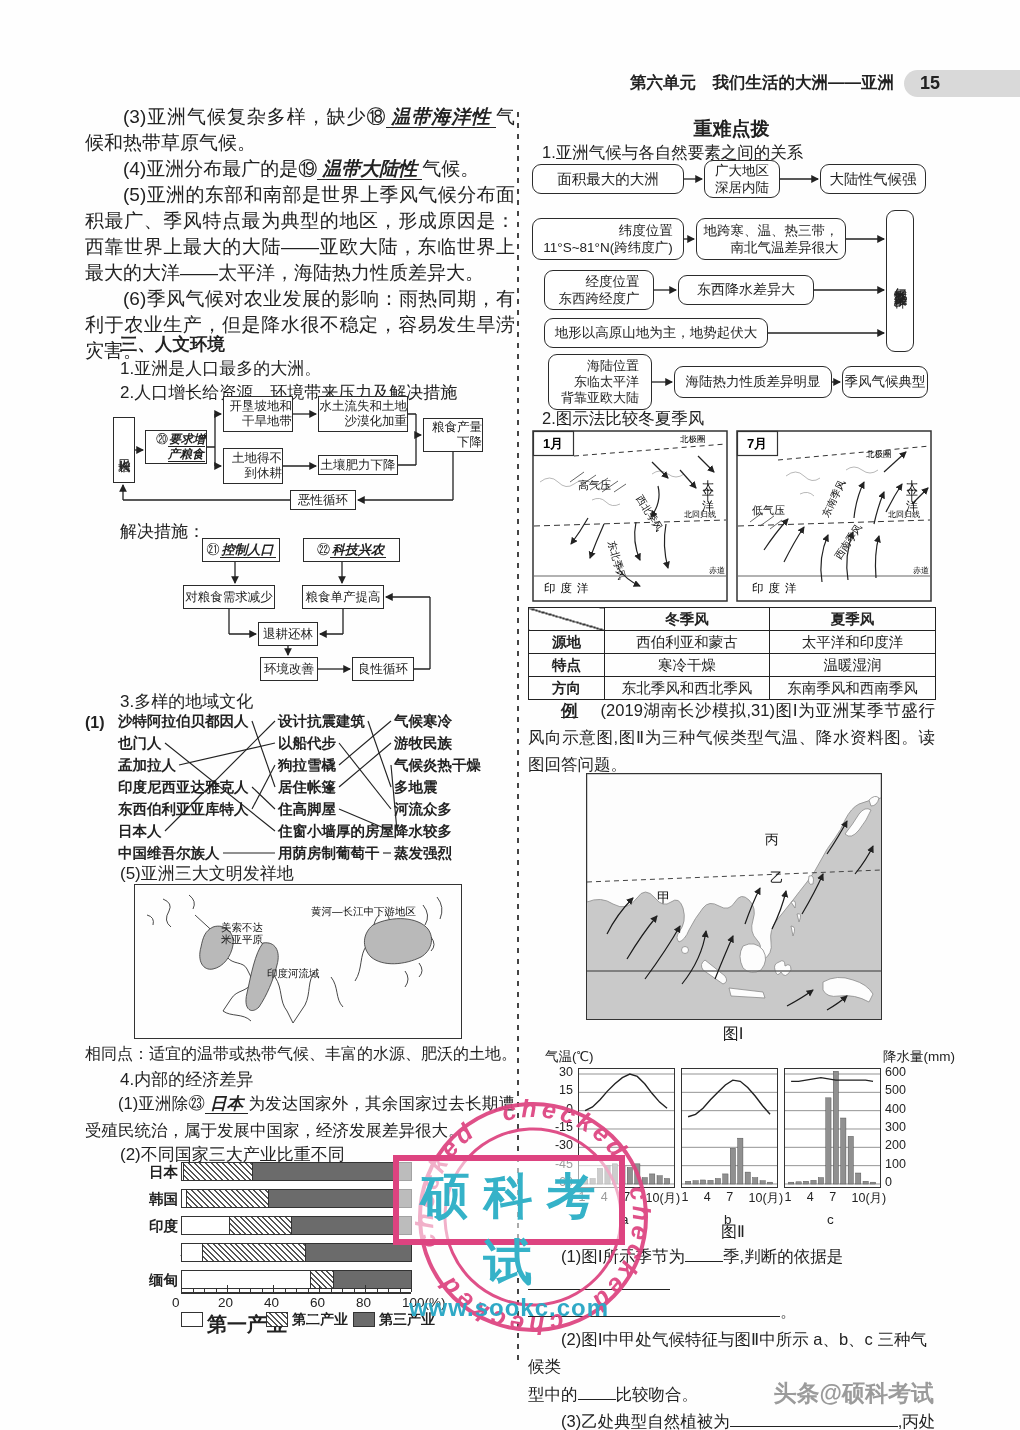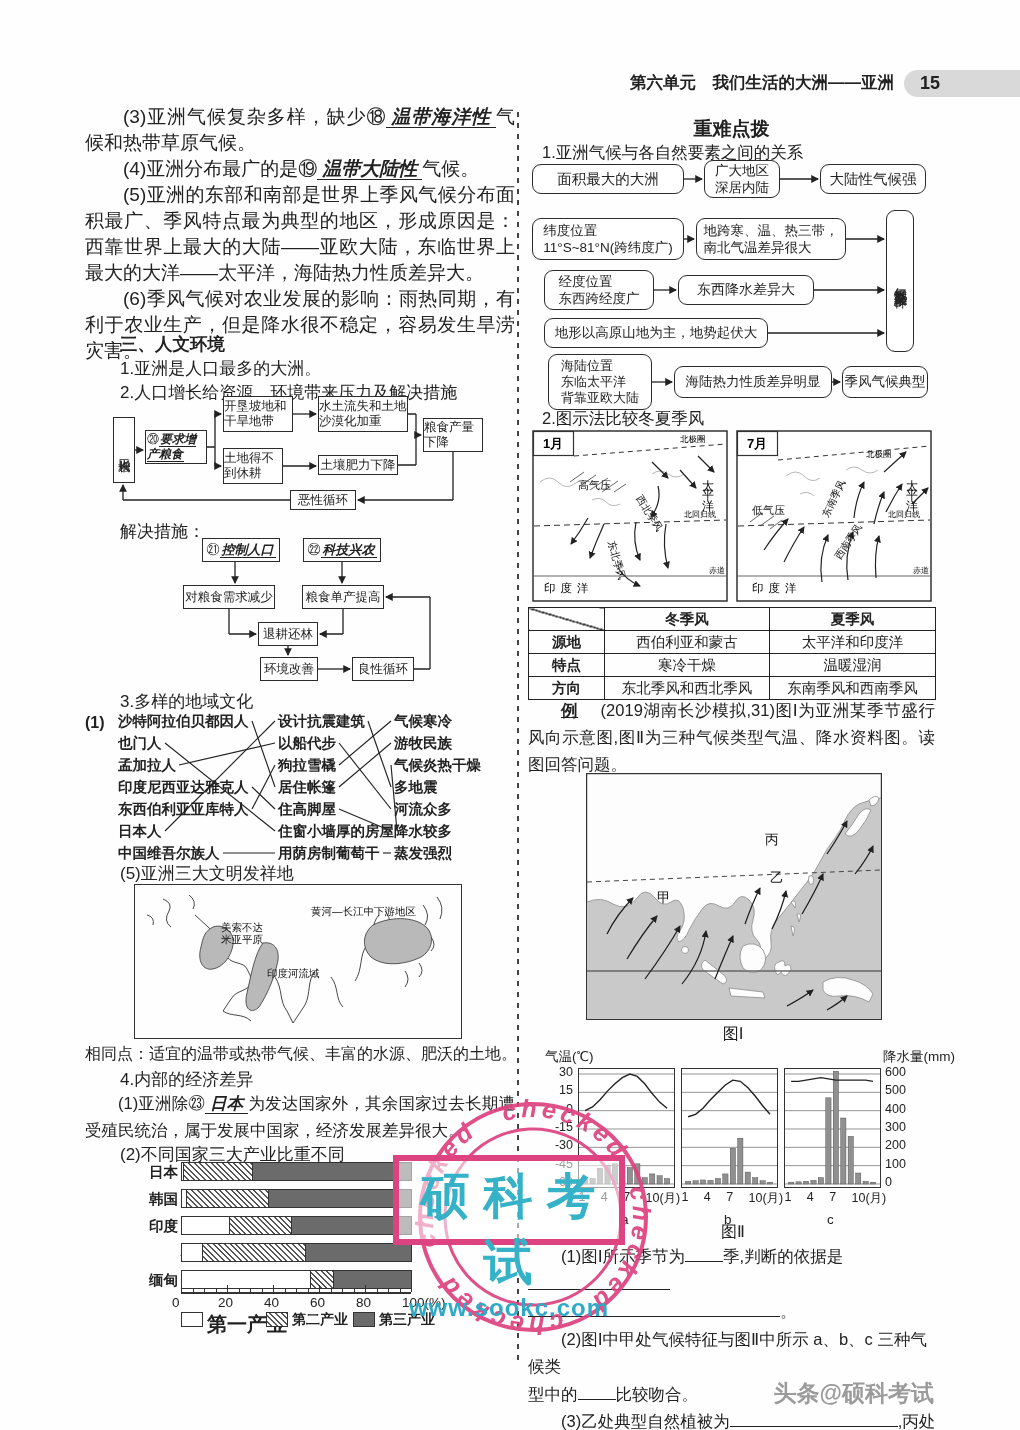--- a/index.html
+++ b/index.html
@@ -5,21 +5,21 @@
   html,body{margin:0;padding:0;background:#fff;}
   .page{position:relative;width:1020px;height:1430px;background:#fefefe;overflow:hidden;
         font-family:"Liberation Sans",sans-serif;color:#222;}
   .abs{position:absolute;}
   .para{text-align:justify;text-indent:2em;font-size:19px;line-height:26px;}
   .bold{font-weight:bold;}
   .ans{font-family:"Liberation Serif",serif;font-style:italic;font-weight:600;
        border-bottom:1.2px solid #222;padding:0 5px;}
   .blank{display:inline-block;border-bottom:1.2px solid #222;height:15px;}
   .box{position:absolute;border:1.5px solid #2b2b2b;background:#fff;box-sizing:border-box;
-       display:flex;align-items:center;justify-content:center;text-align:left;}
+       display:flex;align-items:center;justify-content:center;text-align:right;}
   .rbox{border-radius:9px;}
   .pre{white-space:pre-line;}
   .vertxt{writing-mode:vertical-rl;text-orientation:upright;}
   .hatch{background:repeating-linear-gradient(45deg,#fff 0 2.5px,#555 2.5px 4px);}
   .divider{position:absolute;left:517px;top:112px;width:2px;height:1252px;
     background:repeating-linear-gradient(#444 0 5px,transparent 5px 11px);}
   .badge{position:absolute;top:70px;right:0;width:116px;height:27px;background:#d9d9d9;
     border-radius:14px 0 0 14px;font-weight:bold;font-size:18px;line-height:27px;padding-left:16px;box-sizing:border-box;}
   .mrow{position:absolute;font-size:14.5px;font-weight:700;white-space:nowrap;}
   .tickline{position:absolute;background:#333;}
@@ -97,21 +97,21 @@
       <path d="M257,32 V53" stroke="#222" stroke-width="1.3" fill="none" marker-end="url(#ah)"></path>
       <path d="M144,79 V104 M144,104 H171" stroke="#222" stroke-width="1.3" fill="none" marker-end="url(#ah)"></path>
       <path d="M258,79 V104 M258,104 H235" stroke="#222" stroke-width="1.3" fill="none" marker-end="url(#ah)"></path>
       <path d="M203,116 V125" stroke="#222" stroke-width="1.3" fill="none" marker-end="url(#ah)"></path>
       <path d="M233,139 H265" stroke="#222" stroke-width="1.3" fill="none" marker-end="url(#ah)"></path>
       <path d="M329,139 H345 M345,139 V67 M345,67 H301" stroke="#222" stroke-width="1.3" fill="none" marker-end="url(#ah)"></path>
     </svg>
     <div class="box" style="left:117px;top:8px;width:78px;height:24px;font-size:13px;">
         <span><span>㉑</span><span class="ans" style="padding:0 2px;">控制人口</span></span>
       </div>
-    <div class="box" style="left:218px;top:8px;width:78px;height:24px;font-size:13px;">
+    <div class="box" style="left:218px;top:8px;width:97px;height:24px;font-size:13px;">
         <span><span>㉒</span><span class="ans" style="padding:0 2px;">科技兴农</span></span>
       </div>
     <div class="box" style="left:98px;top:55px;width:92px;height:24px;font-size:12.5px;">对粮食需求减少</div>
     <div class="box" style="left:217px;top:55px;width:82px;height:24px;font-size:12.5px;">粮食单产提高</div>
     <div class="box" style="left:173px;top:92px;width:60px;height:24px;font-size:12.5px;">退耕还林</div>
     <div class="box" style="left:175px;top:127px;width:58px;height:24px;font-size:12.5px;">环境改善</div>
     <div class="box" style="left:267px;top:127px;width:62px;height:24px;font-size:12.5px;">良性循环</div>
   </div>
 
   <div class="abs" style="left:120px;top:690px;font-size:17px;">3.多样的地域文化</div>

